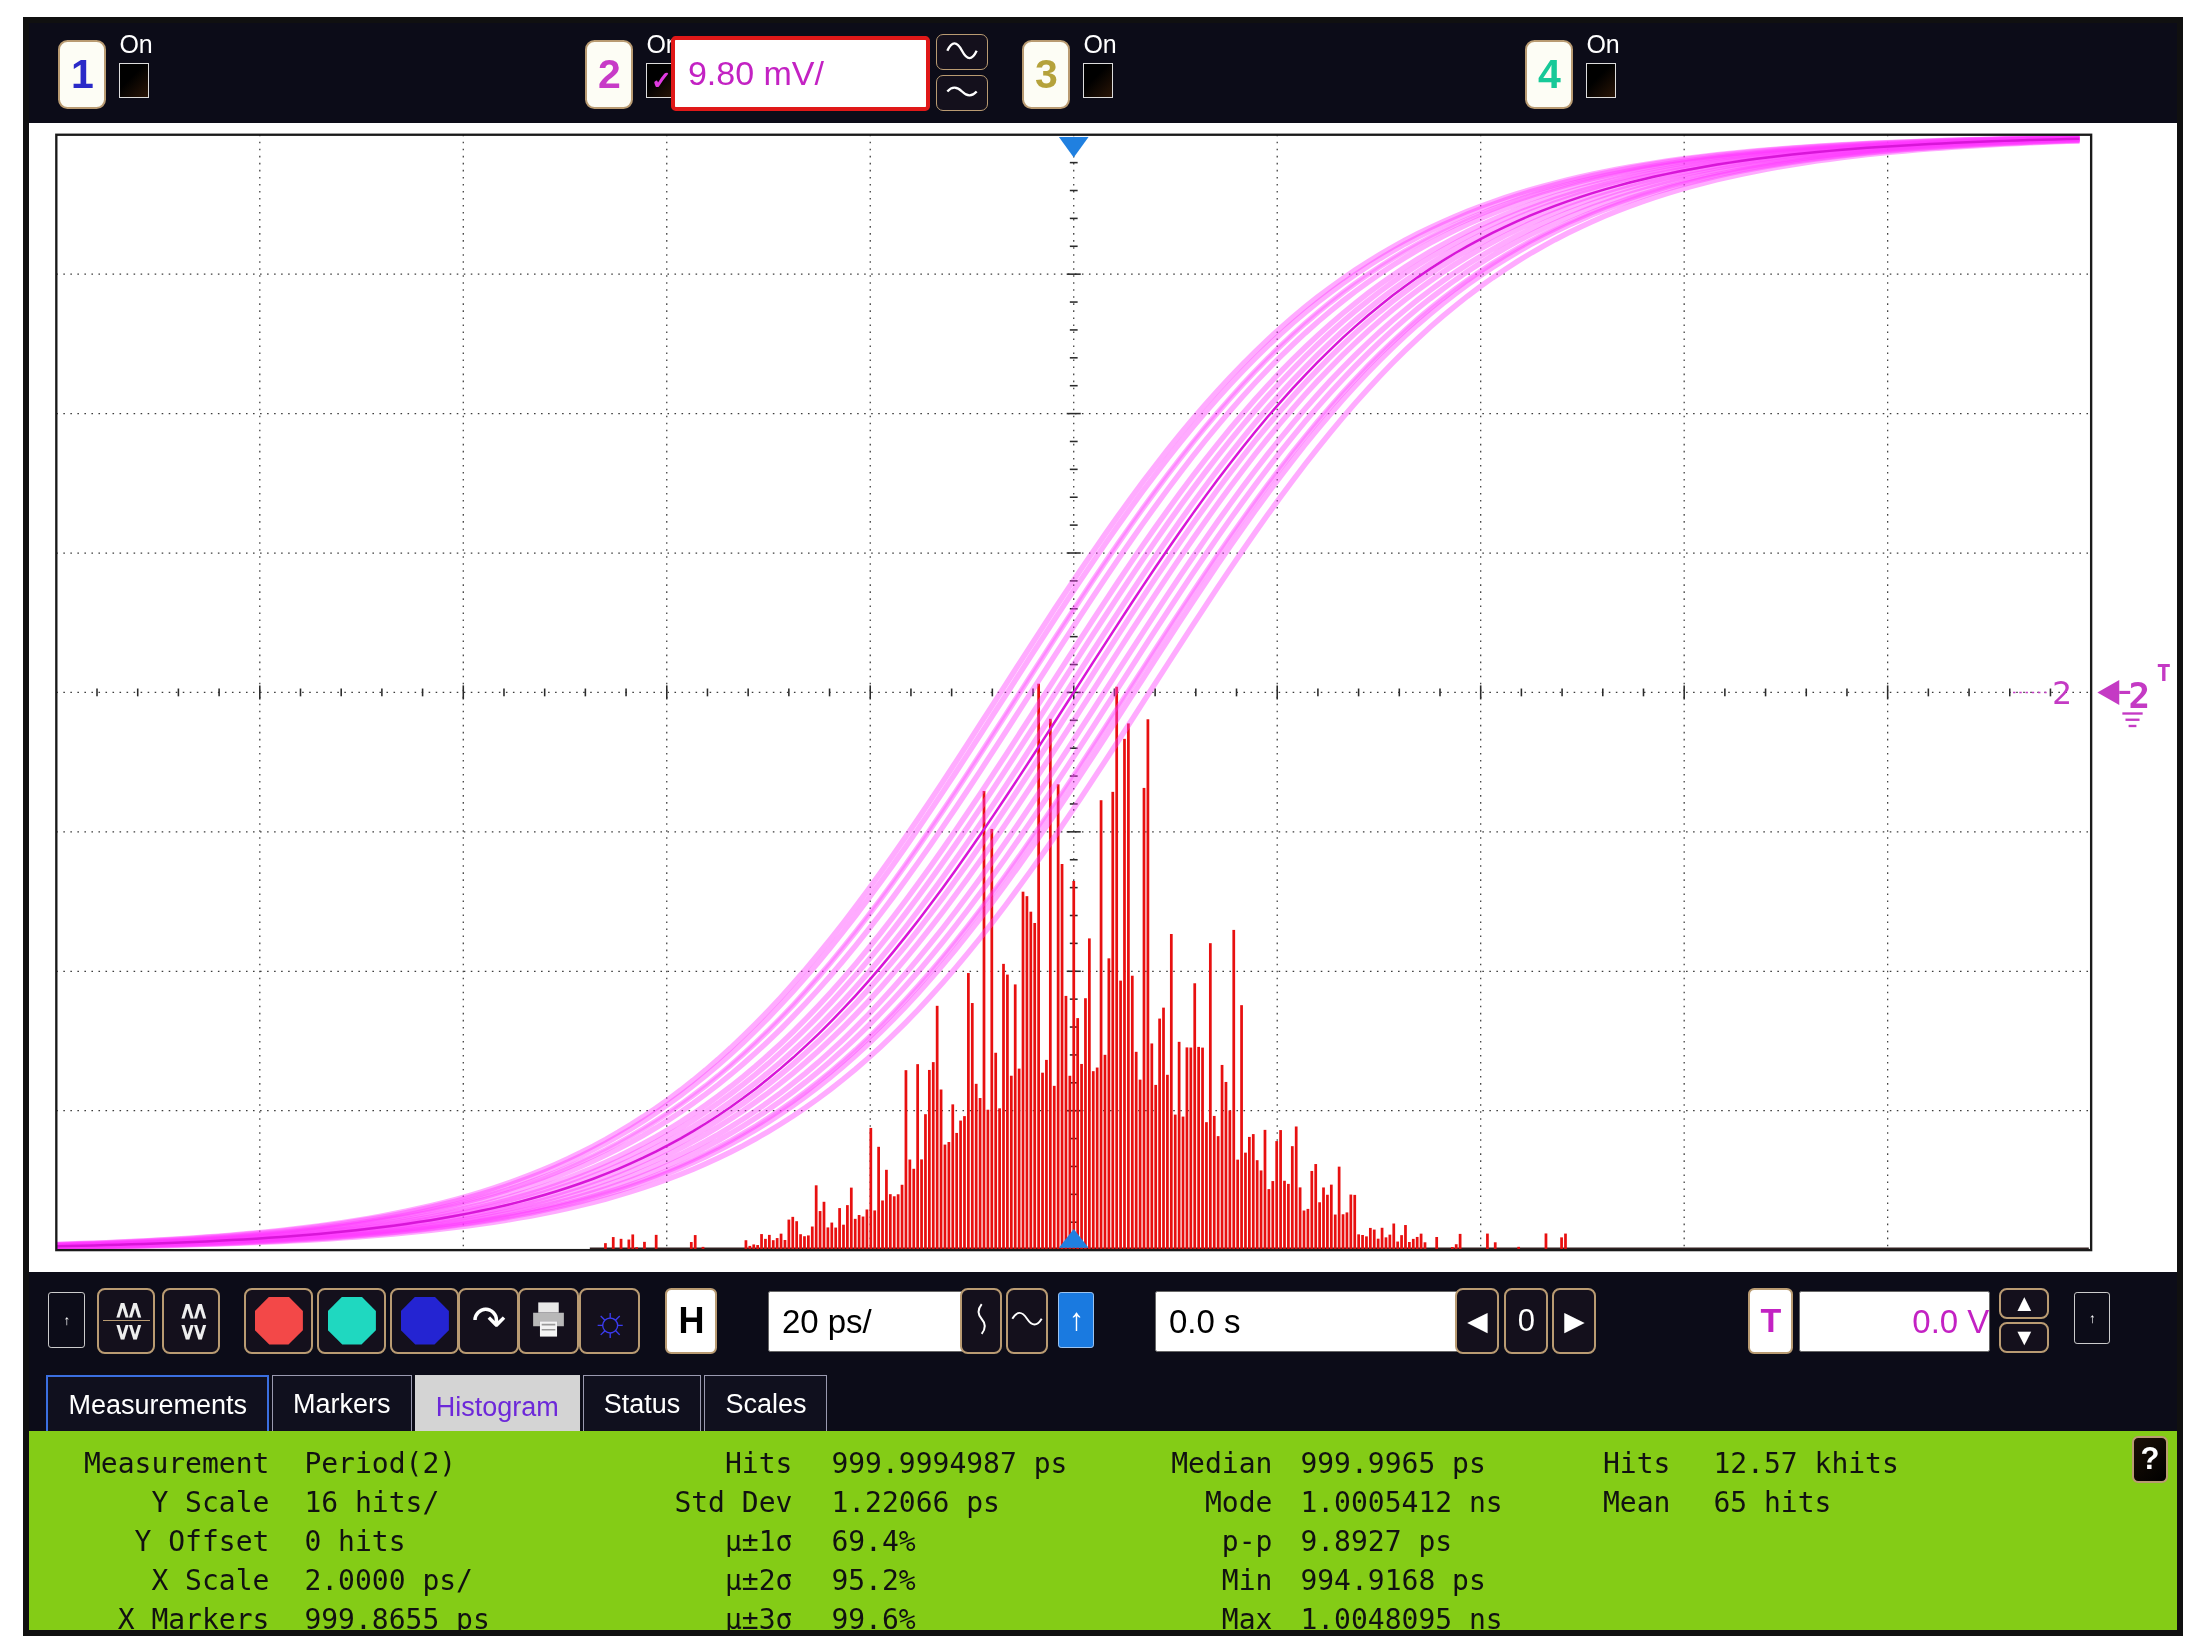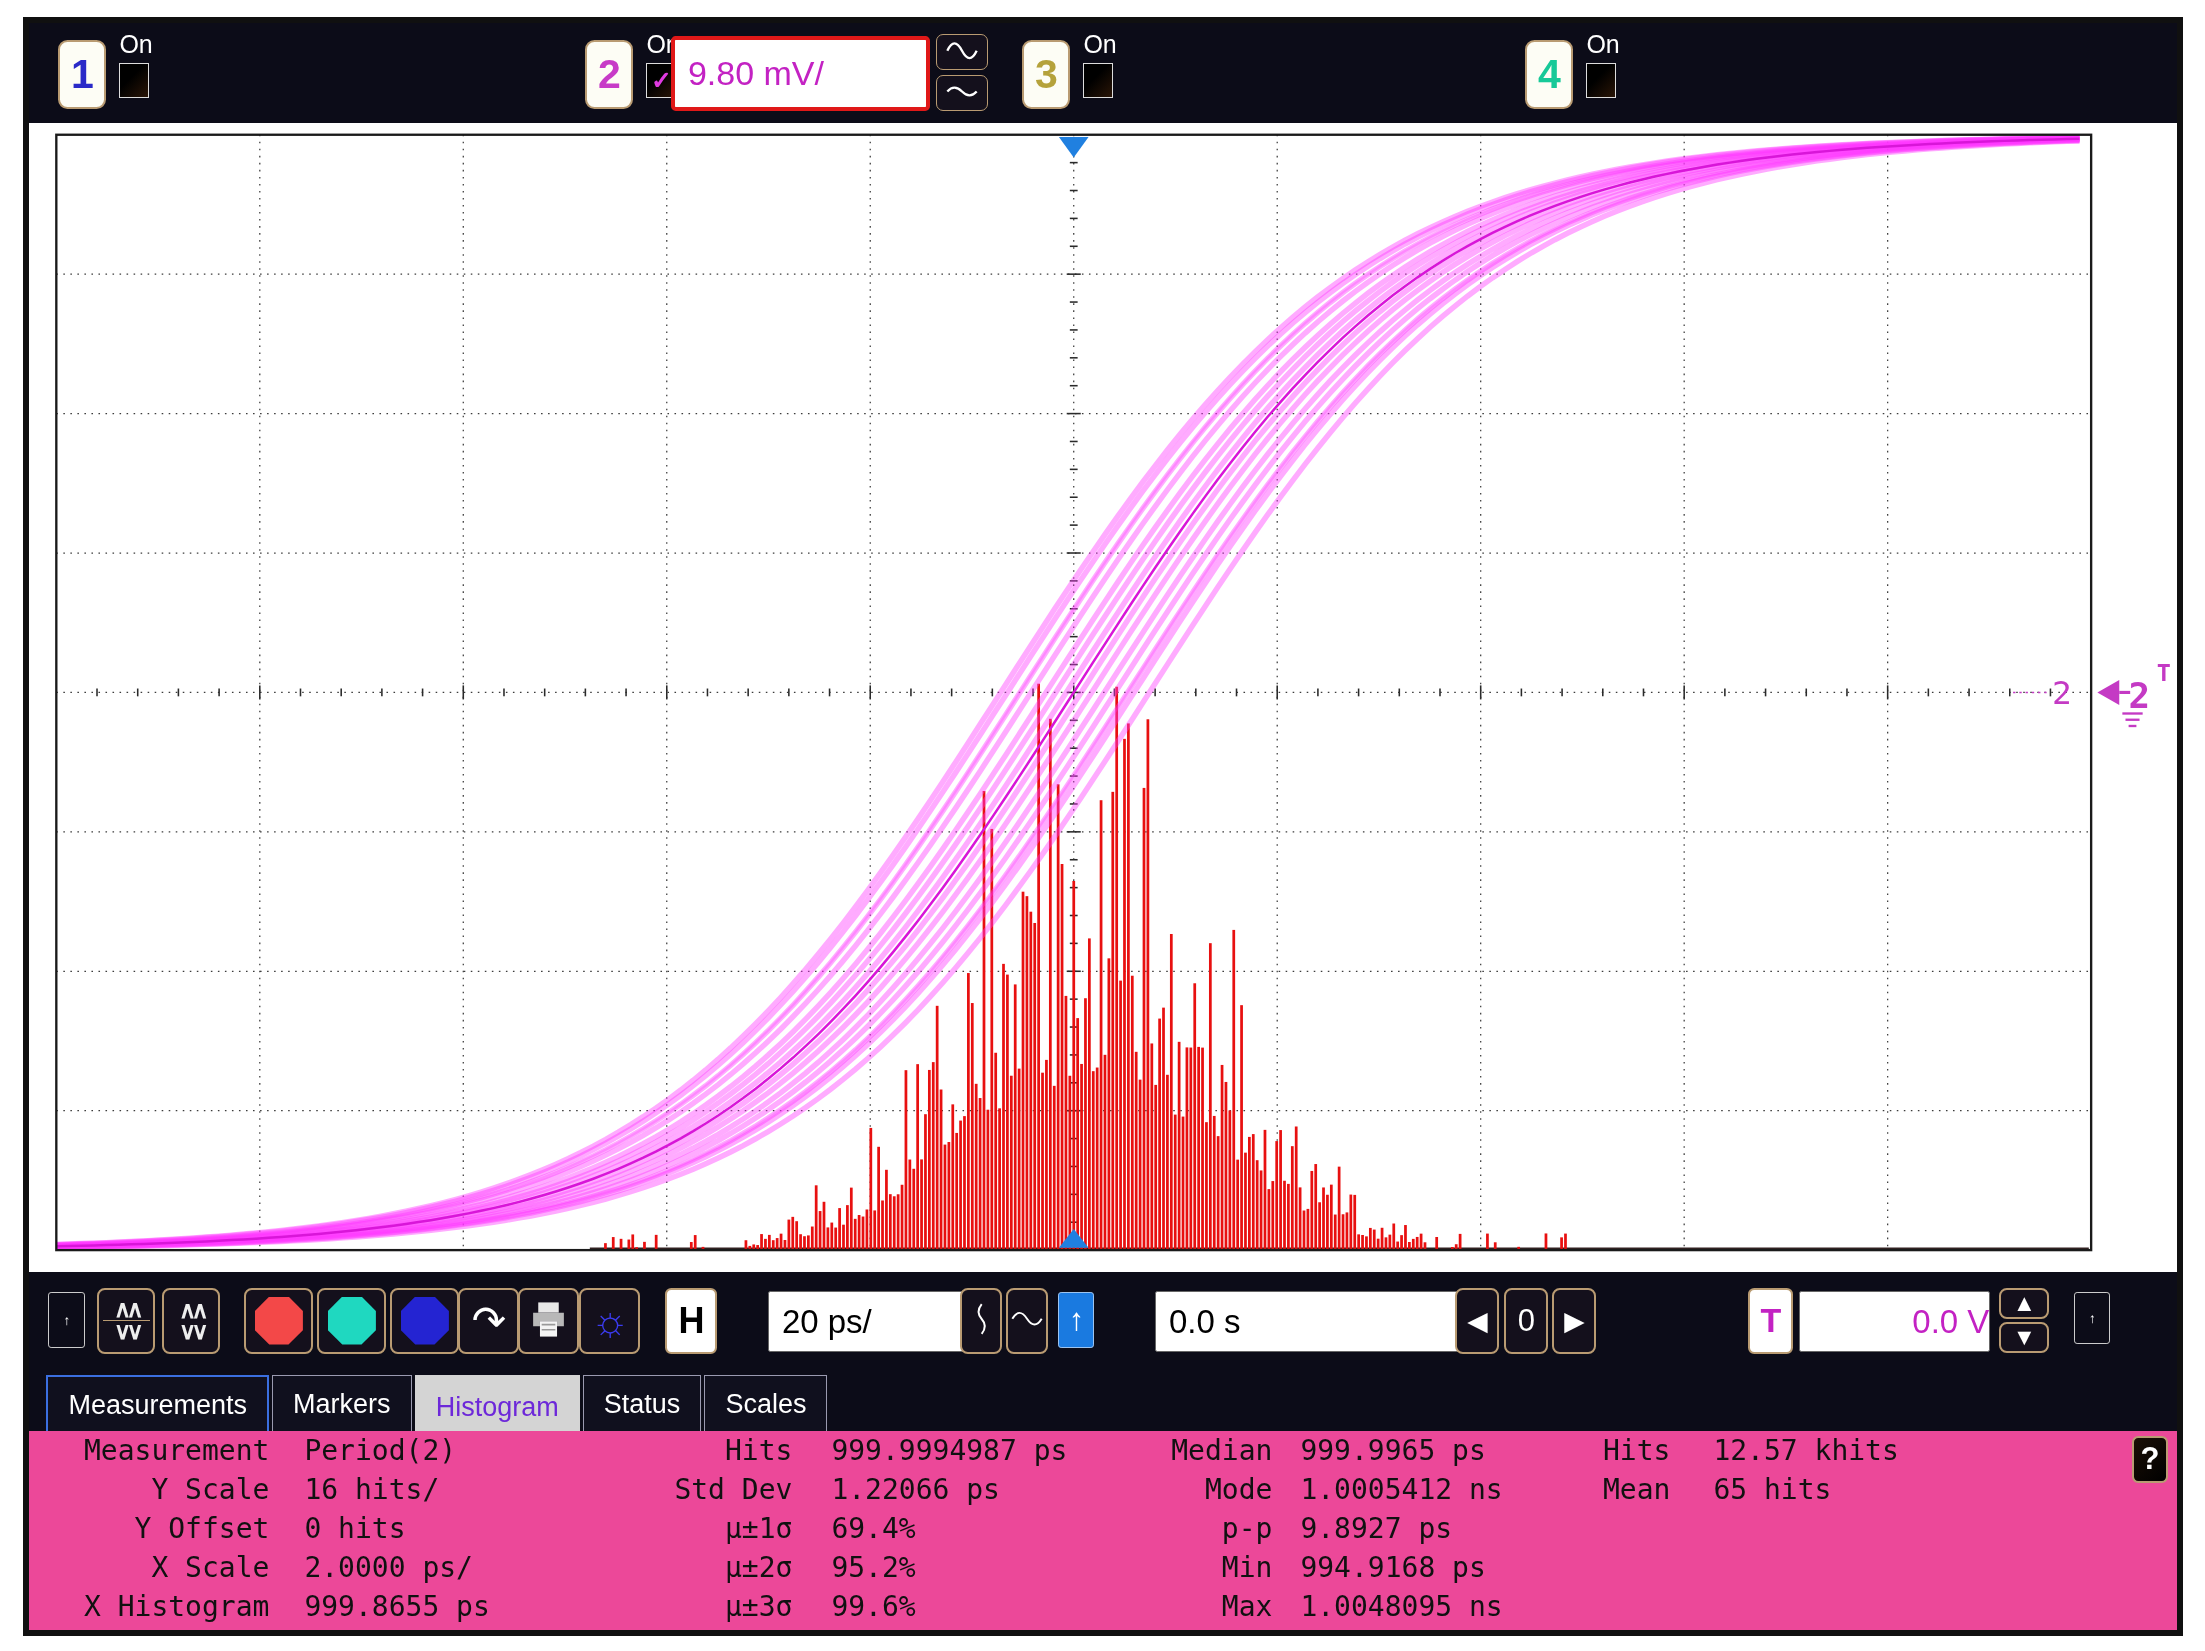--- a/index.html
+++ b/index.html
@@ -32,21 +32,21 @@
   .slopebtn{background:#1a7ae0;border:1.6px solid #9cc4f0;font-size:31px;font-weight:bold;border-radius:3.1px;}
   .tbtnT{background:#fff;border:2.3px solid #b99b72;border-radius:6.2px;color:#c322c3;font-size:34px;font-weight:bold;}
   .magtxt{color:#c322c3;}
   .tri{font-size:23.4px;}
   
   .tabsrow{position:relative;height:59px;background:#0c0c18;flex:0 0 auto;display:flex;align-items:flex-start;padding-left:17px;gap:3.1px;}
   .tab{height:48px;margin-top:3.1px;background:#10101e;border:1.6px solid #9a9ab0;border-bottom:none;color:#fff;font-size:27px;display:flex;align-items:center;padding:4px 20px;cursor:pointer;}
   .tab.focus{border:2.3px solid #3b6fe0;}
   .tab.active{background:#d4d4d4;color:#6d28d9;height:55px;border:1.6px solid #d4d4d4;}
   
-  .graypanel{position:relative;flex:1 1 auto;background:#ec4899;padding-top:0;}
+  .graypanel{position:relative;flex:1 1 auto;background:#84cc16;padding-top:13px;}
   .srow{display:grid;grid-template-columns:240px 363px 160px 276px 204px 311px 87px auto;height:39px;line-height:39px;font-family:"DejaVu Sans Mono",monospace;font-size:28px;color:#111;}
   .sl{text-align:right;white-space:pre;}
   .sv{text-align:left;white-space:pre;}
   .p1{padding-left:35px}.p2{padding-left:39px}.p3{padding-left:28px}.p4{padding-left:43px}
   .helpbtn{position:absolute;right:9.4px;top:4.7px;width:36px;height:47px;background:linear-gradient(135deg,#1a0f06,#000);border:2.3px solid #b99b72;border-radius:6.2px;color:#fff;font-size:31px;font-weight:bold;display:flex;align-items:center;justify-content:center;cursor:pointer;}
   svg text{font-family:"DejaVu Sans Mono",monospace;}
 </style>
 </head>
 <body>
 
@@ -600,21 +600,21 @@
       <span class="sl">X Scale</span>
         <span class="sv p1">2.0000 ps/</span>
       <span class="sl">μ±2σ</span>
         <span class="sv p2">95.2%</span>
       <span class="sl">Min</span>
         <span class="sv p3">994.9168 ps</span>
       <span class="sl"></span>
         <span class="sv p4"></span>
     </div>
     <div class="srow">
-      <span class="sl">X Histogram</span>
+      <span class="sl">X Markers</span>
         <span class="sv p1">999.8655 ps</span>
       <span class="sl">μ±3σ</span>
         <span class="sv p2">99.6%</span>
       <span class="sl">Max</span>
         <span class="sv p3">1.0048095 ns</span>
       <span class="sl"></span>
         <span class="sv p4"></span>
     </div>
     <button class="helpbtn">
         <span>?</span>

